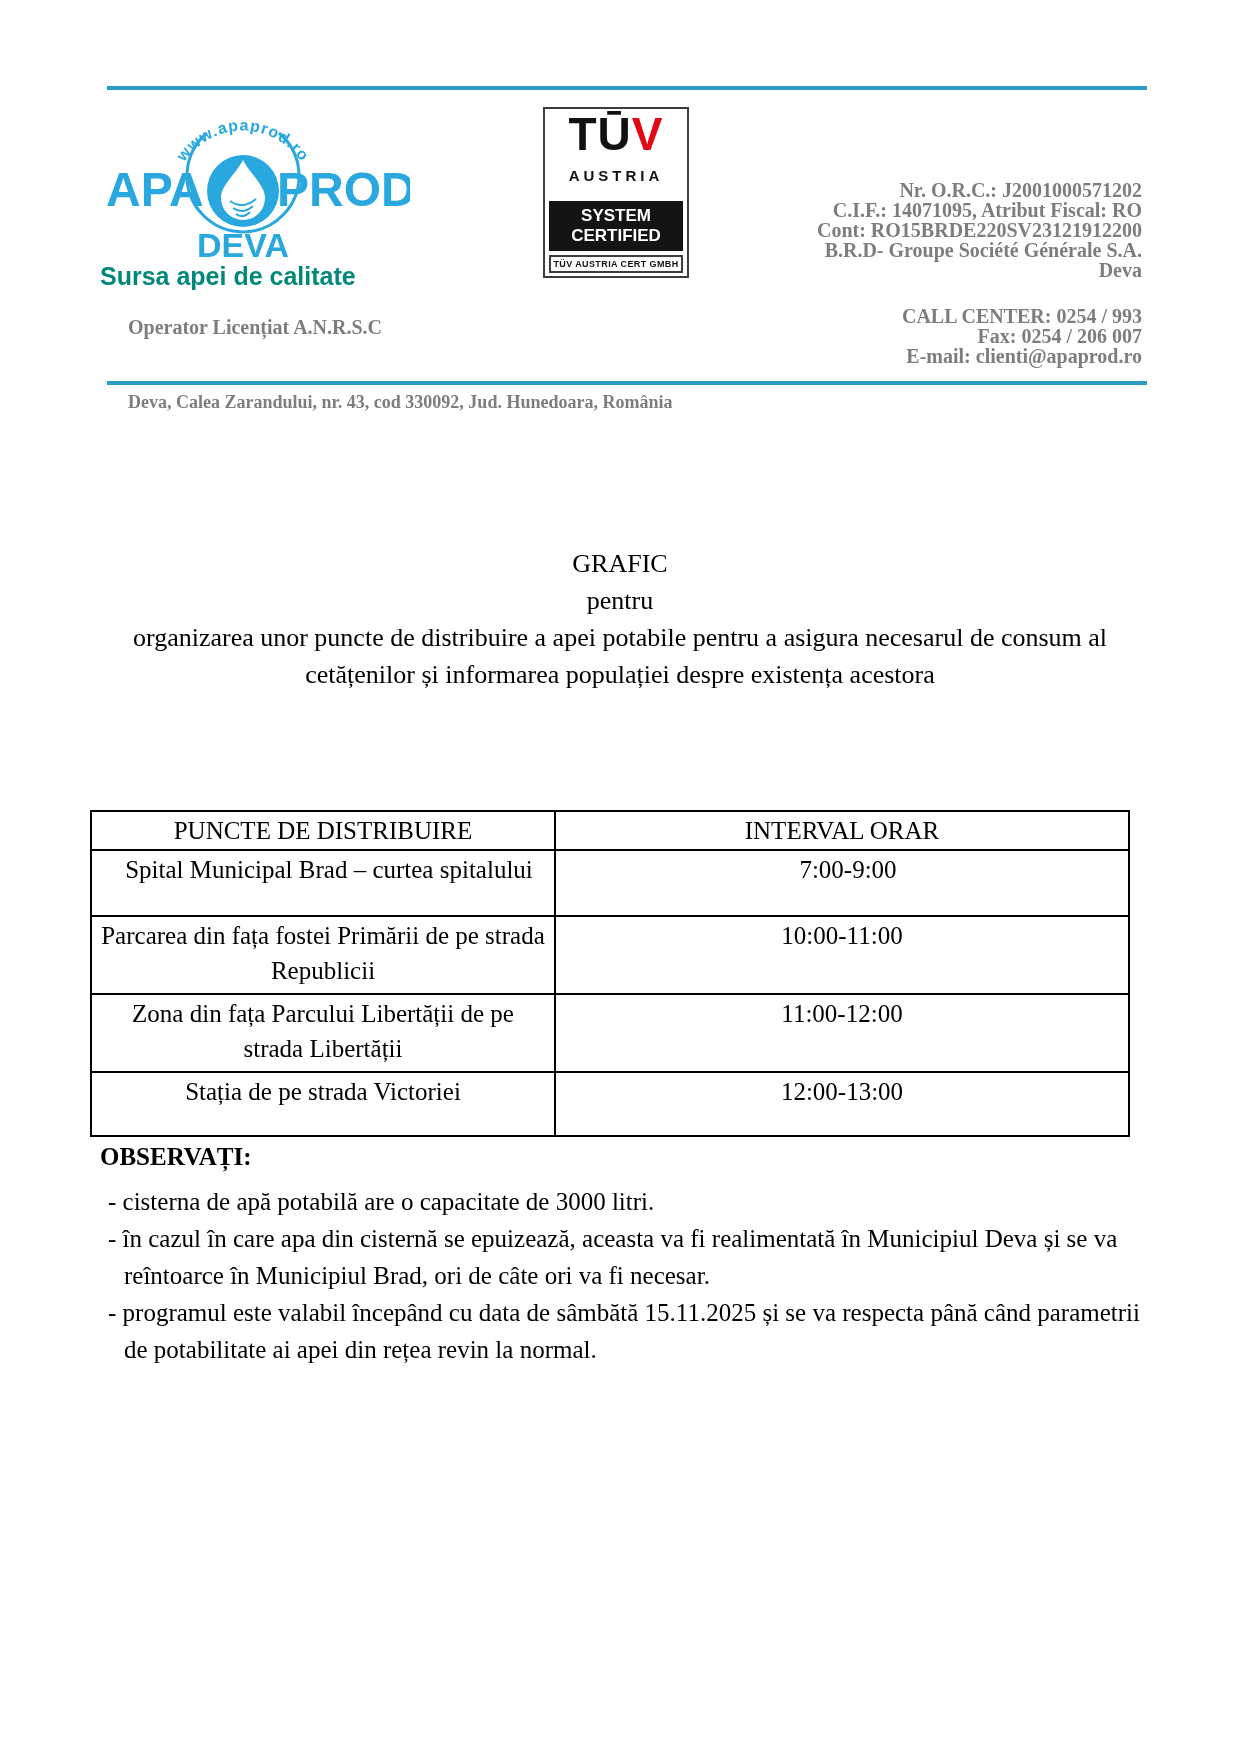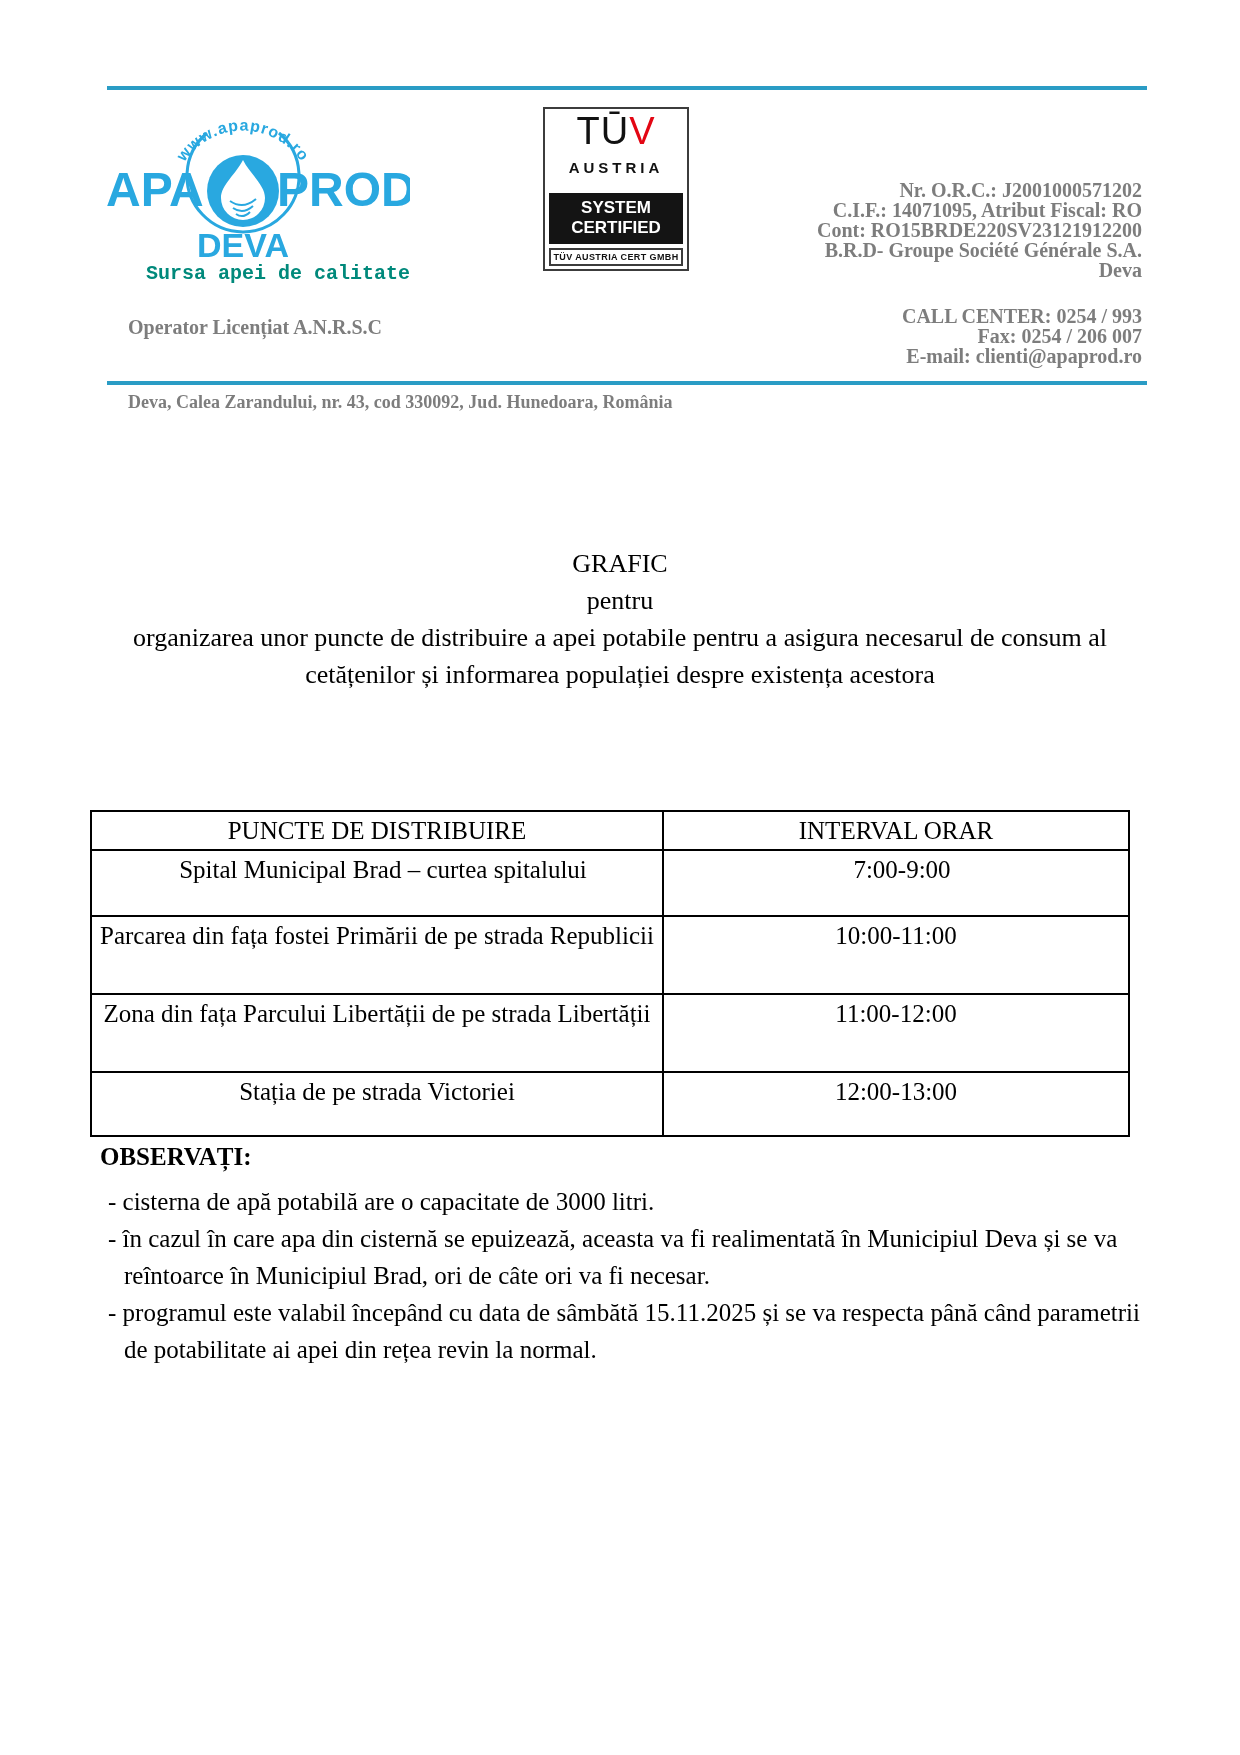--- a/index.html
+++ b/index.html
@@ -21,49 +21,49 @@
   
   .logo{position:absolute;left:100px;top:96px;width:310px;height:172px;}
   .logo text{font-family:"Liberation Sans",sans-serif;font-weight:bold;fill:var(--brand-blue,#29a8e0);}
   .logo .arc-t{font-size:16px;letter-spacing:1px;}
   .logo .ring{fill:none;stroke:var(--brand-blue,#29a8e0);stroke-width:3;}
   .logo .disc{fill:var(--brand-blue,#29a8e0);}
   .logo .drop{fill:#ffffff;}
   .logo .wave{fill:none;stroke:var(--brand-blue,#29a8e0);stroke-width:2;}
   .logo .word{font-size:48px;}
   .logo .city{font-size:34px;}
-  .tagline{position:absolute;left:100px;top:262px;width:310px;text-align:right;
-    font-family:Liberation Mono, monospace;font-weight:bold;font-size:20px;color:var(--teal,#00897b);}
+  .tagline{position:absolute;left:100px;top:262px;width:310px;text-align:left;
+    font-family:Liberation Sans, sans-serif;font-weight:bold;font-size:25px;color:var(--teal,#00897b);}
   .operator{position:absolute;left:100px;top:316px;width:310px;text-align:center;
     font-weight:bold;font-size:20px;color:var(--gray-text,#7d7d7d);}
 
   
   .tuv{position:absolute;left:543px;top:107px;width:146px;border:2px solid #3c3c3c;background:#fff;padding:4px 4px 3px 4px;text-align:center;font-family:"Liberation Sans",sans-serif;}
-  .tuv-word{font-weight:normal;font-size:38px;line-height:0.95;letter-spacing:1px;color:#111;}
+  .tuv-word{font-weight:bold;font-size:46px;line-height:0.95;letter-spacing:1px;color:#111;}
   .tuv-word .v{color:var(--tuv-red,#e30613);}
   .tuv-austria{font-weight:bold;font-size:15px;letter-spacing:4px;color:#111;margin-top:10px;}
   .tuv-sys{background:#141414;color:#fff;font-weight:bold;font-size:17px;line-height:1.2;padding:5px 10px;margin-top:17px;}
   .tuv-gmbh{border:2px solid #3c3c3c;margin-top:4px;font-weight:bold;font-size:9px;padding:2px 0;color:#111;letter-spacing:.4px;}
 
   .certs{position:absolute;left:460px;top:240px;width:312px;text-align:center;
     font-weight:bold;font-size:16px;line-height:20.5px;color:var(--gray-text,#7d7d7d);}
 
   .right-info{position:absolute;left:790px;top:180px;width:352px;text-align:right;
     font-weight:bold;font-size:20px;line-height:20px;color:var(--gray-text,#7d7d7d);}
   .right-info .contact{margin-top:26px;}
 
   .address{position:absolute;left:100px;top:392px;font-weight:bold;font-size:18px;color:var(--gray-text,#7d7d7d);margin-left:28px;}
 
   
   .title-block{position:absolute;left:100px;top:545px;width:1040px;text-align:center;font-size:26px;line-height:37px;}
   .title-block .desc{width:1010px;margin:0 auto;}
 
   .sched{position:absolute;left:90px;top:810px;width:1040px;border-collapse:collapse;table-layout:fixed;}
   .sched td{border:2px solid #000;text-align:center;vertical-align:top;font-size:25px;line-height:35px;padding:1px 8px;}
-  .sched .c1{width:572px;}
+  .sched .c1{width:464px;}
   .sched .hrow td{height:38px;}
   .sched .r1 td{height:66px;padding-left:20px;}
   .sched .r2 td{height:78px;}
   .sched .r3 td{height:78px;}
   .sched .r4 td{height:64px;}
 
   .obs-head{position:absolute;left:100px;top:1143px;font-weight:bold;font-size:25px;}
   .obs-list{position:absolute;left:108px;top:1183px;width:1052px;font-size:25px;line-height:37px;}
   .obs-item{padding-left:16px;text-indent:-16px;}
 </style>

